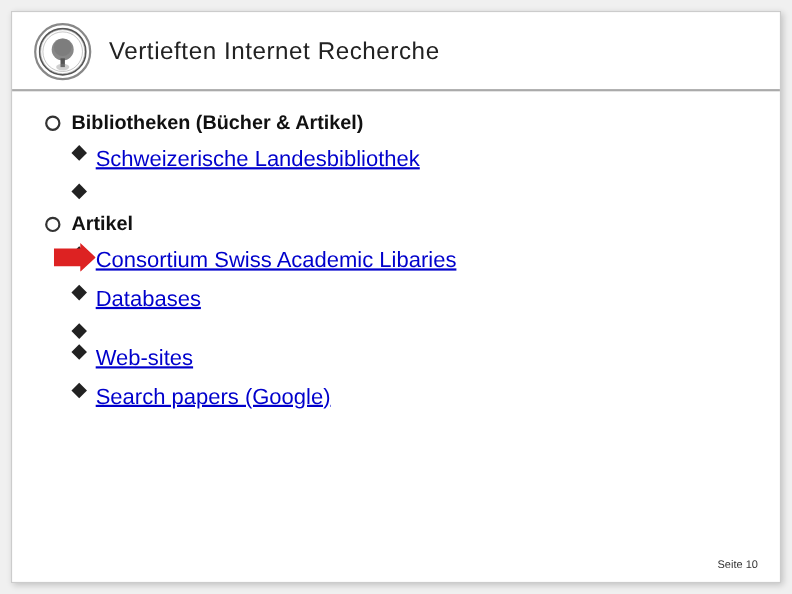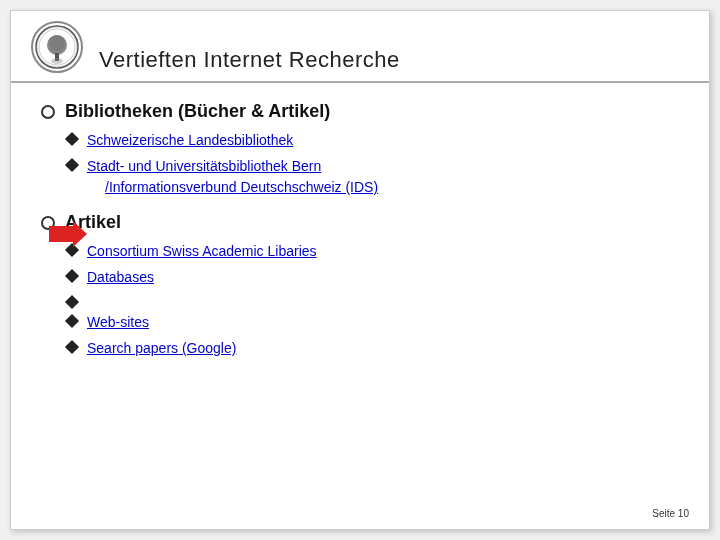--- a/index.html
+++ b/index.html
@@ -20,21 +20,21 @@
       background: #ffffff;
       border: 1px solid #cccccc;
       position: relative;
       padding: 0;
       box-shadow: 2px 2px 6px rgba(0,0,0,0.2);
     }
 
     
     .slide-header {
       display: flex;
-      align-items: flex-end;
+      align-items: center;
       padding: 10px 20px 8px 20px;
       border-bottom: 2px solid #aaaaaa;
     }
 
     .logo-circle {
       width: 52px;
       height: 52px;
       border-radius: 50%;
       border: 2px solid #888;
       background: #fff;
@@ -107,21 +107,21 @@
       width: 10px;
       height: 10px;
       background: #222;
       transform: rotate(45deg);
       margin-right: 10px;
       margin-top: 4px;
       flex-shrink: 0;
     }
 
     .sub-item-text {
-      font-size: 14px;
+      font-size: 20px;
       color: #0000cc;
       text-decoration: underline;
       line-height: 1.5;
     }
 
     
     .slide-footer {
       position: absolute;
       bottom: 10px;
       right: 20px;
@@ -174,24 +174,20 @@
       </div>
       <div class="sub-items">
 
         <div class="sub-item">
           <div class="diamond-bullet"></div>
           <span class="sub-item-text">Schweizerische Landesbibliothek</span>
         </div>
 
         <div class="sub-item" style="margin-left: 0px; position: relative;">
           <div class="diamond-bullet"></div>
-          <div>
-            <div class="sub-item-text">Stadt- und Universitätsbibliothek Bern</div>
-            <div class="sub-item-text indent-2">/Informationsverbund Deutschschweiz (IDS)</div>
-          </div>
         </div>
 
       </div>
     </div>
 
     <div class="section">
       <div class="section-header">
         <div class="circle-bullet"></div>
         <span class="section-title">Artikel</span>
       </div>

